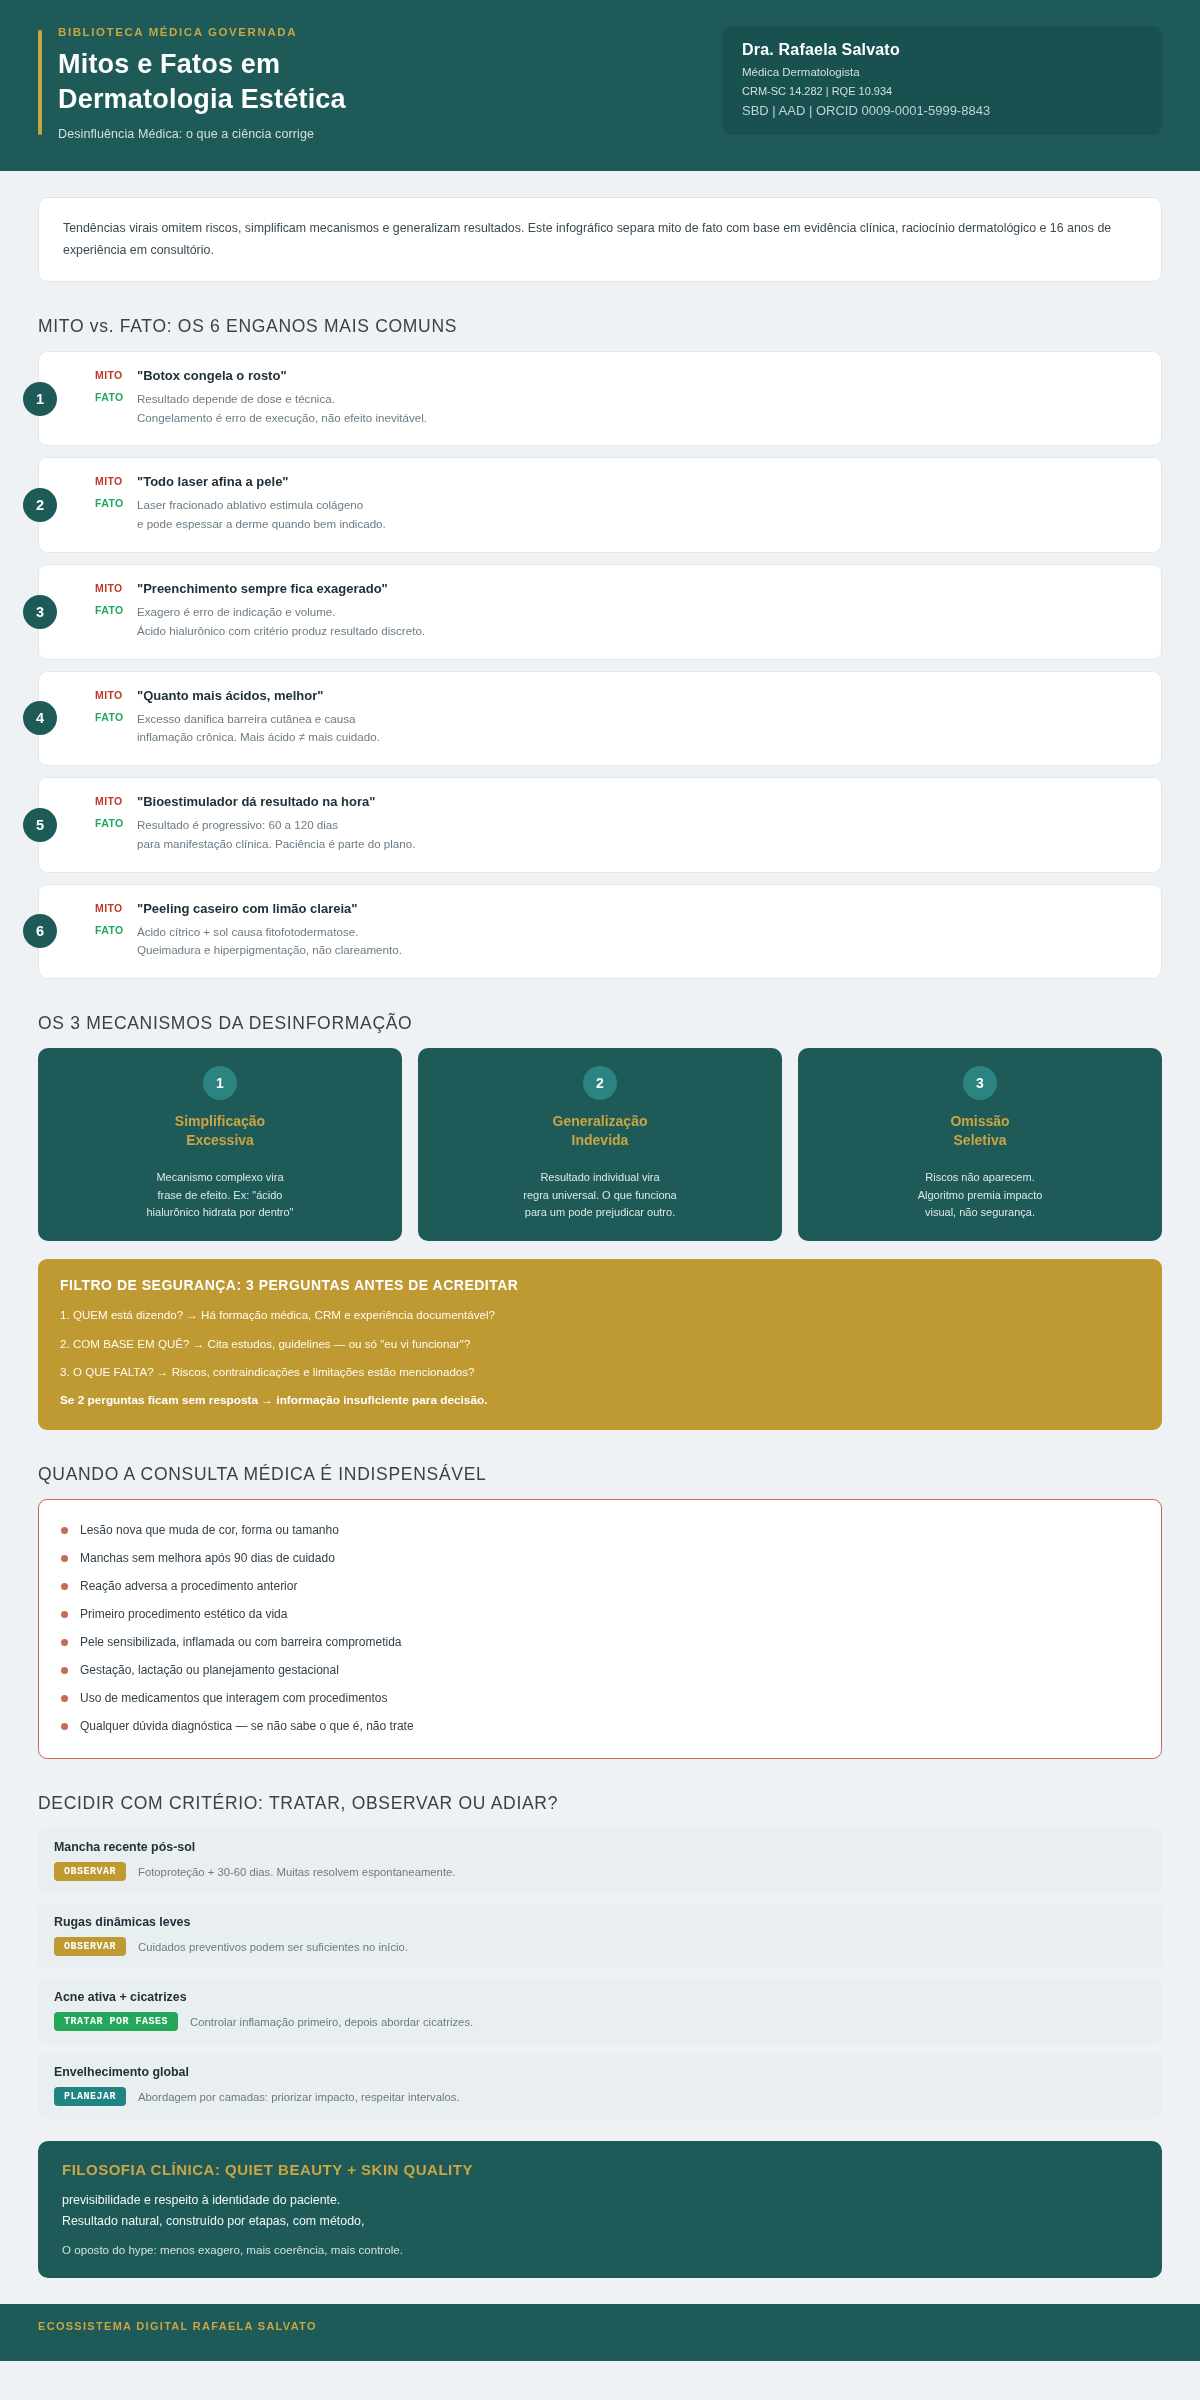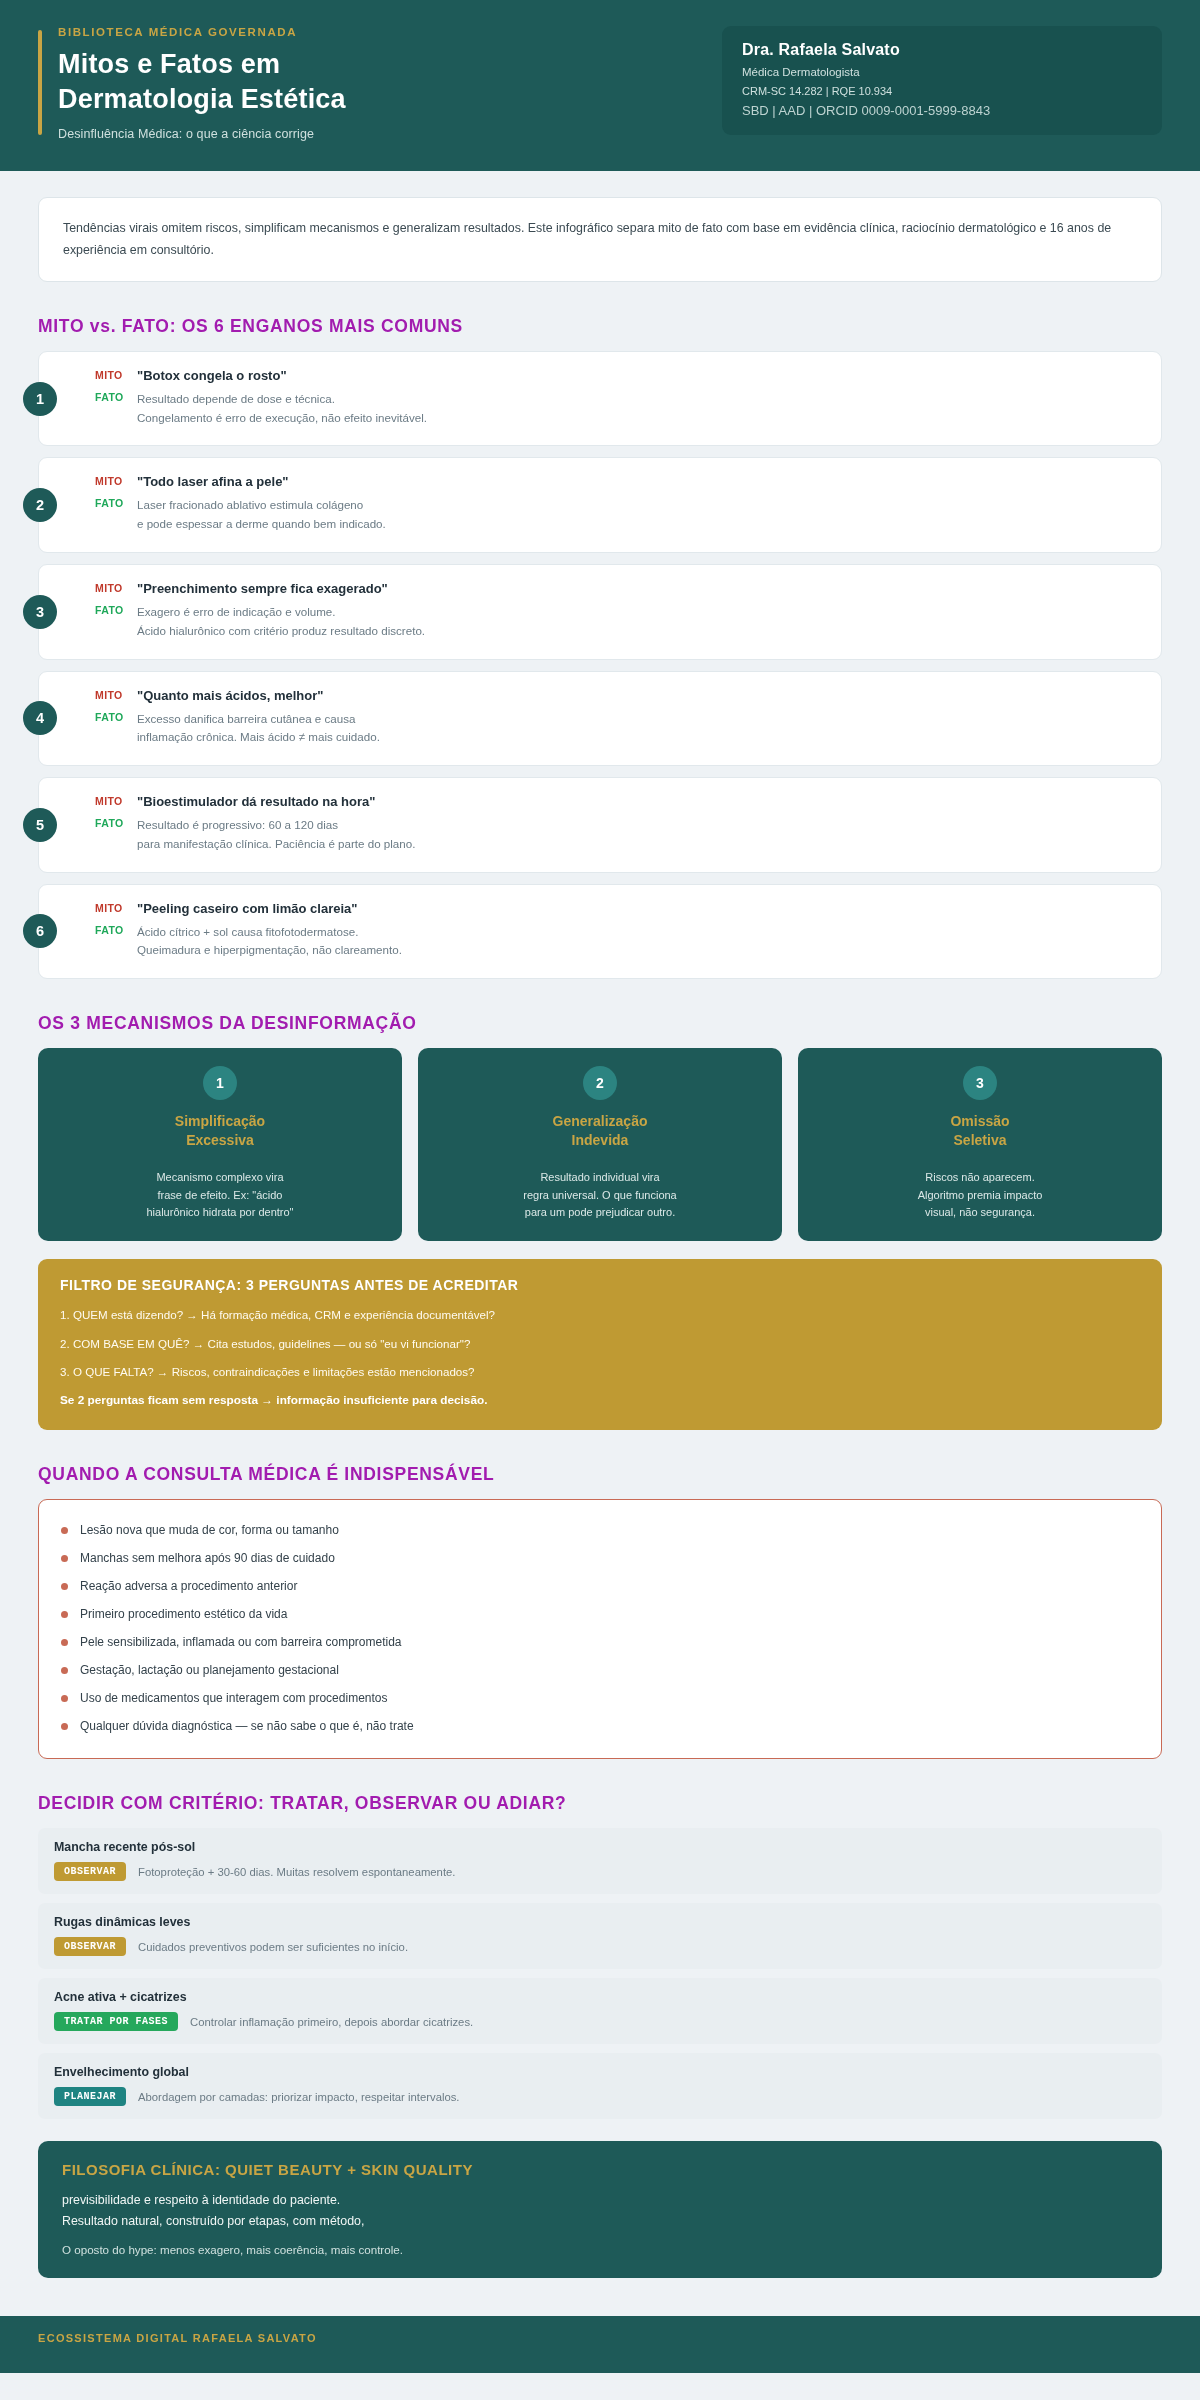--- a/index.html
+++ b/index.html
@@ -41,30 +41,30 @@
   .doccard {
     background: #18514f; border-radius: 9px;
     padding: 15px 20px 17px 20px; width: 440px; flex: 0 0 auto;
   }
   .doc-name { color: #ffffff; font-size: 16px; font-weight: bold; letter-spacing: .2px; }
   .doc-role { color: #cfe0de; font-size: 11.5px; margin-top: 7px; }
   .doc-reg  { color: #cfe0de; font-size: 11px; margin-top: 7px; }
   .doc-ids  { color: #bdd3d1; font-size: 13px; margin-top: 6px; }
 
   
-  .wrap { padding: 18px 38px 12px 38px; }
+  .wrap { padding: 18px 38px 0 38px; }
 
   .intro {
     background: #ffffff; border: 1px solid #dde5e9; border-radius: 9px;
     padding: 20px 24px; margin-top: 8px;
   }
   .intro p { font-size: 12.4px; line-height: 1.72; color: #3b4a52; }
 
   .sect-title {
-    color: #a21caf; font-size: 17.5px; font-weight: bold;
+    color: #404040; font-size: 17.5px; font-weight: normal;
     letter-spacing: .7px; margin: 34px 0 14px 0;
   }
 
   
   .myth {
     background: #ffffff; border: 1px solid #e1e8ec; border-radius: 9px;
     margin-bottom: 11px; padding: 16px 20px 18px 56px;
     position: relative; min-height: 77px;
   }
   .myth-num {

